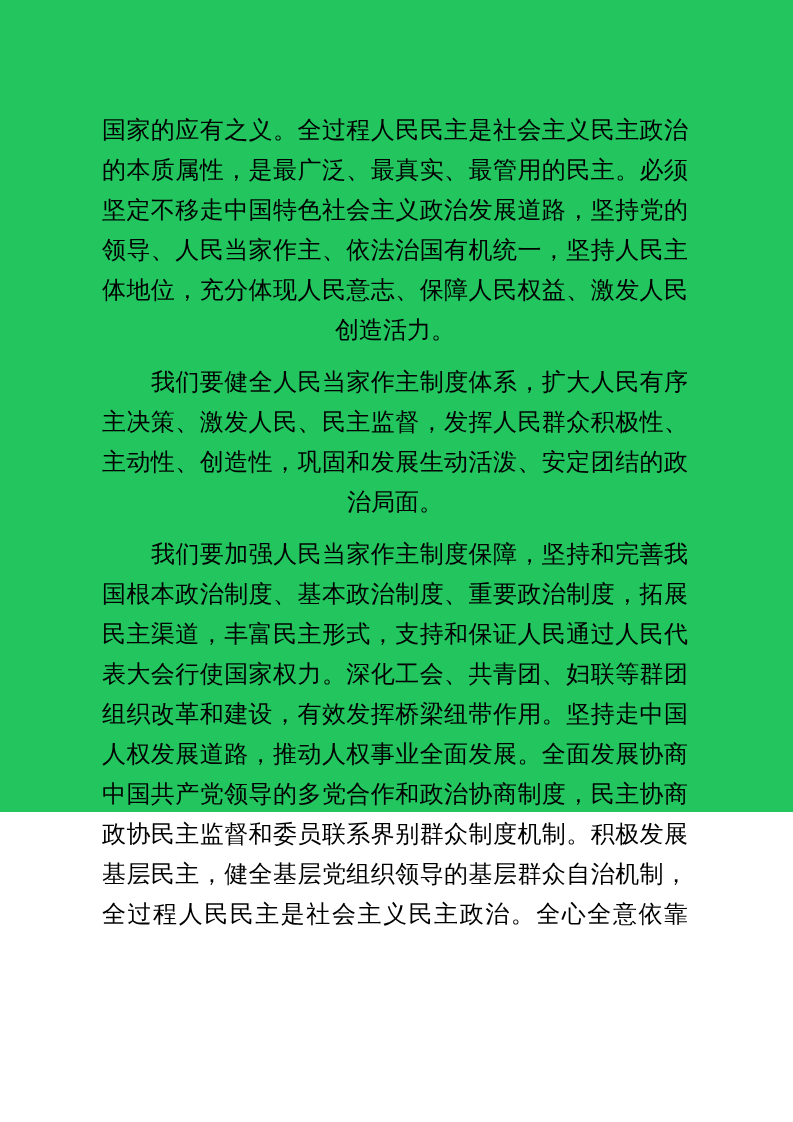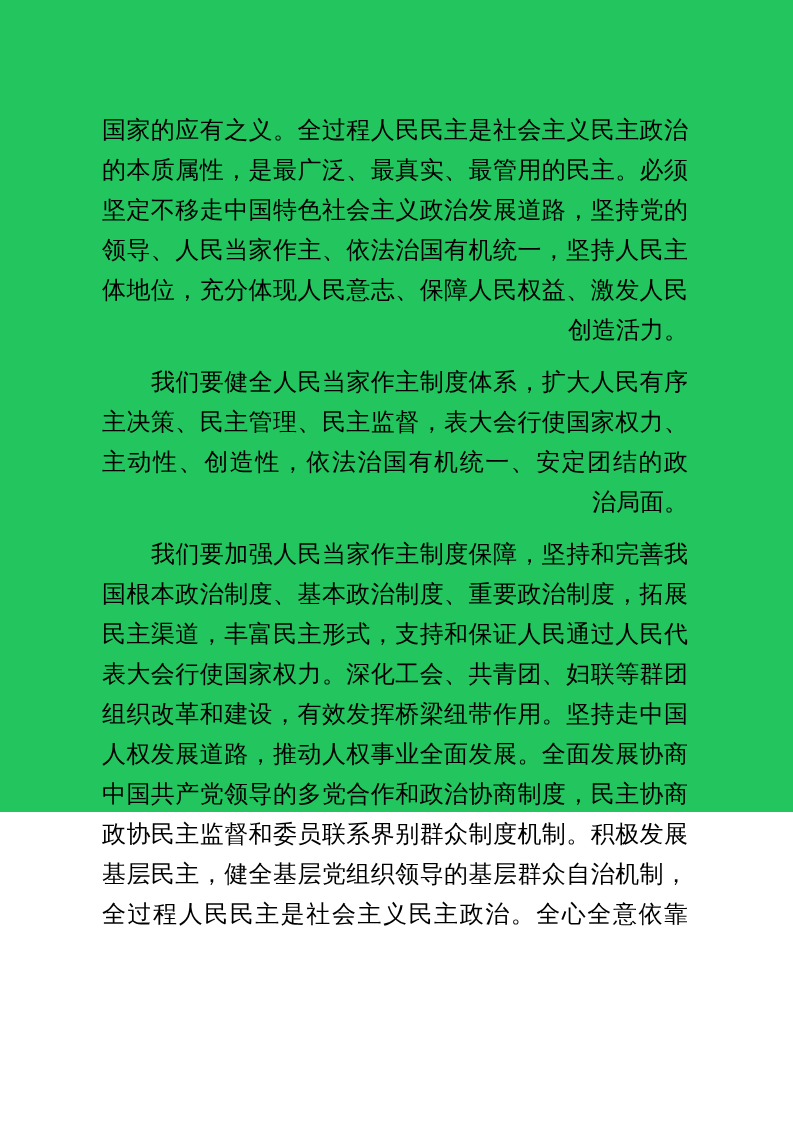--- a/index.html
+++ b/index.html
@@ -27,21 +27,21 @@
     left: 102px;
     top: 110px;
     width: 586px;
     color: #000000;
     font-size: 24px;
     line-height: 40px;
     font-weight: 500;
   }
   .line {
     height: 40px;
-    text-align: right;
+    text-align: center;
   }
   .line.justify {
     text-align: justify;
     text-align-last: justify;
     -moz-text-align-last: justify;
   }
   .line.indent {
     text-indent: 49px;
     margin-top: 12px;
   }
@@ -51,22 +51,22 @@
 
 <div class="page">
   <div class="text-block">
       <div class="line justify">国家的应有之义。全过程人民民主是社会主义民主政治</div>
       <div class="line justify">的本质属性，是最广泛、最真实、最管用的民主。必须</div>
       <div class="line justify">坚定不移走中国特色社会主义政治发展道路，坚持党的</div>
       <div class="line justify">领导、人民当家作主、依法治国有机统一，坚持人民主</div>
       <div class="line justify">体地位，充分体现人民意志、保障人民权益、激发人民</div>
       <div class="line">创造活力。</div>
       <div class="line justify indent">我们要健全人民当家作主制度体系，扩大人民有序</div>
-      <div class="line justify">主决策、民主管理、民主监督，表大会行使国家权力、</div>
-      <div class="line justify">主动性、创造性，依法治国有机统一、安定团结的政</div>
+      <div class="line justify">主决策、激发人民、民主监督，发挥人民群众积极性、</div>
+      <div class="line justify">主动性、创造性，巩固和发展生动活泼、安定团结的政</div>
       <div class="line">治局面。</div>
       <div class="line justify indent">我们要加强人民当家作主制度保障，坚持和完善我</div>
       <div class="line justify">国根本政治制度、基本政治制度、重要政治制度，拓展</div>
       <div class="line justify">民主渠道，丰富民主形式，支持和保证人民通过人民代</div>
       <div class="line justify">表大会行使国家权力。深化工会、共青团、妇联等群团</div>
       <div class="line justify">组织改革和建设，有效发挥桥梁纽带作用。坚持走中国</div>
       <div class="line justify">人权发展道路，推动人权事业全面发展。全面发展协商</div>
       <div class="line justify">中国共产党领导的多党合作和政治协商制度，民主协商</div>
       <div class="line justify">政协民主监督和委员联系界别群众制度机制。积极发展</div>
       <div class="line justify">基层民主，健全基层党组织领导的基层群众自治机制，</div>

